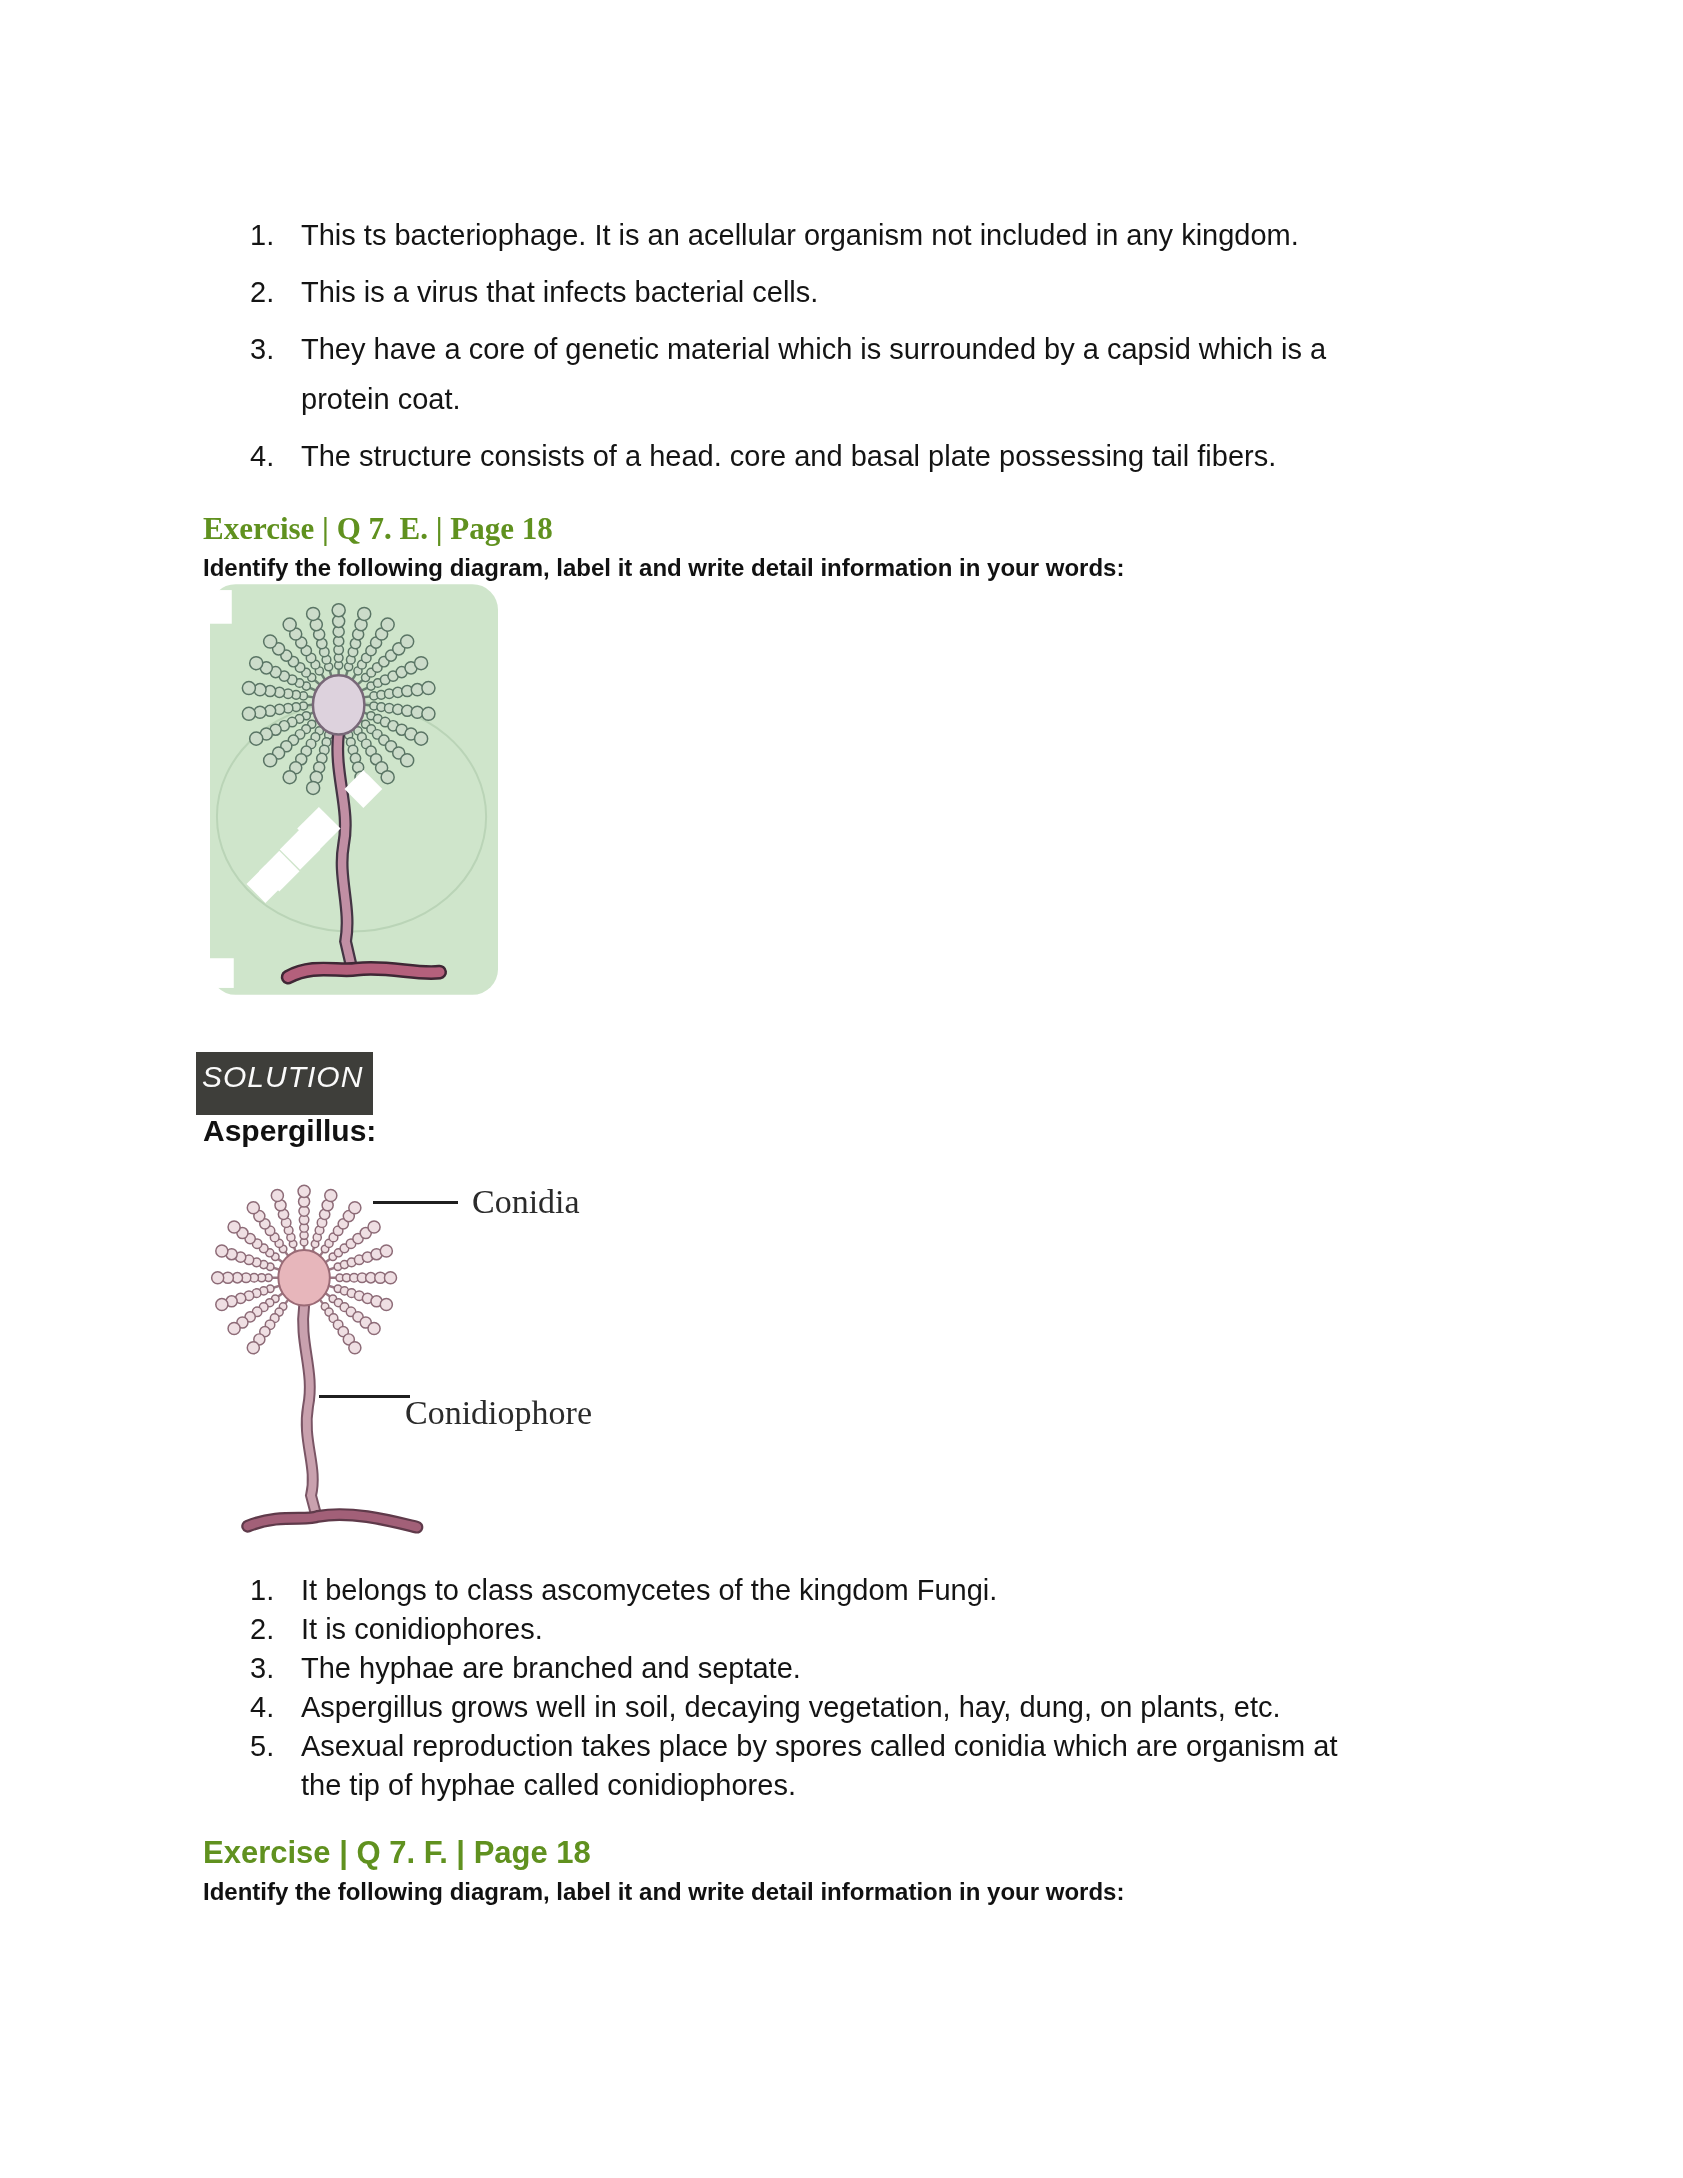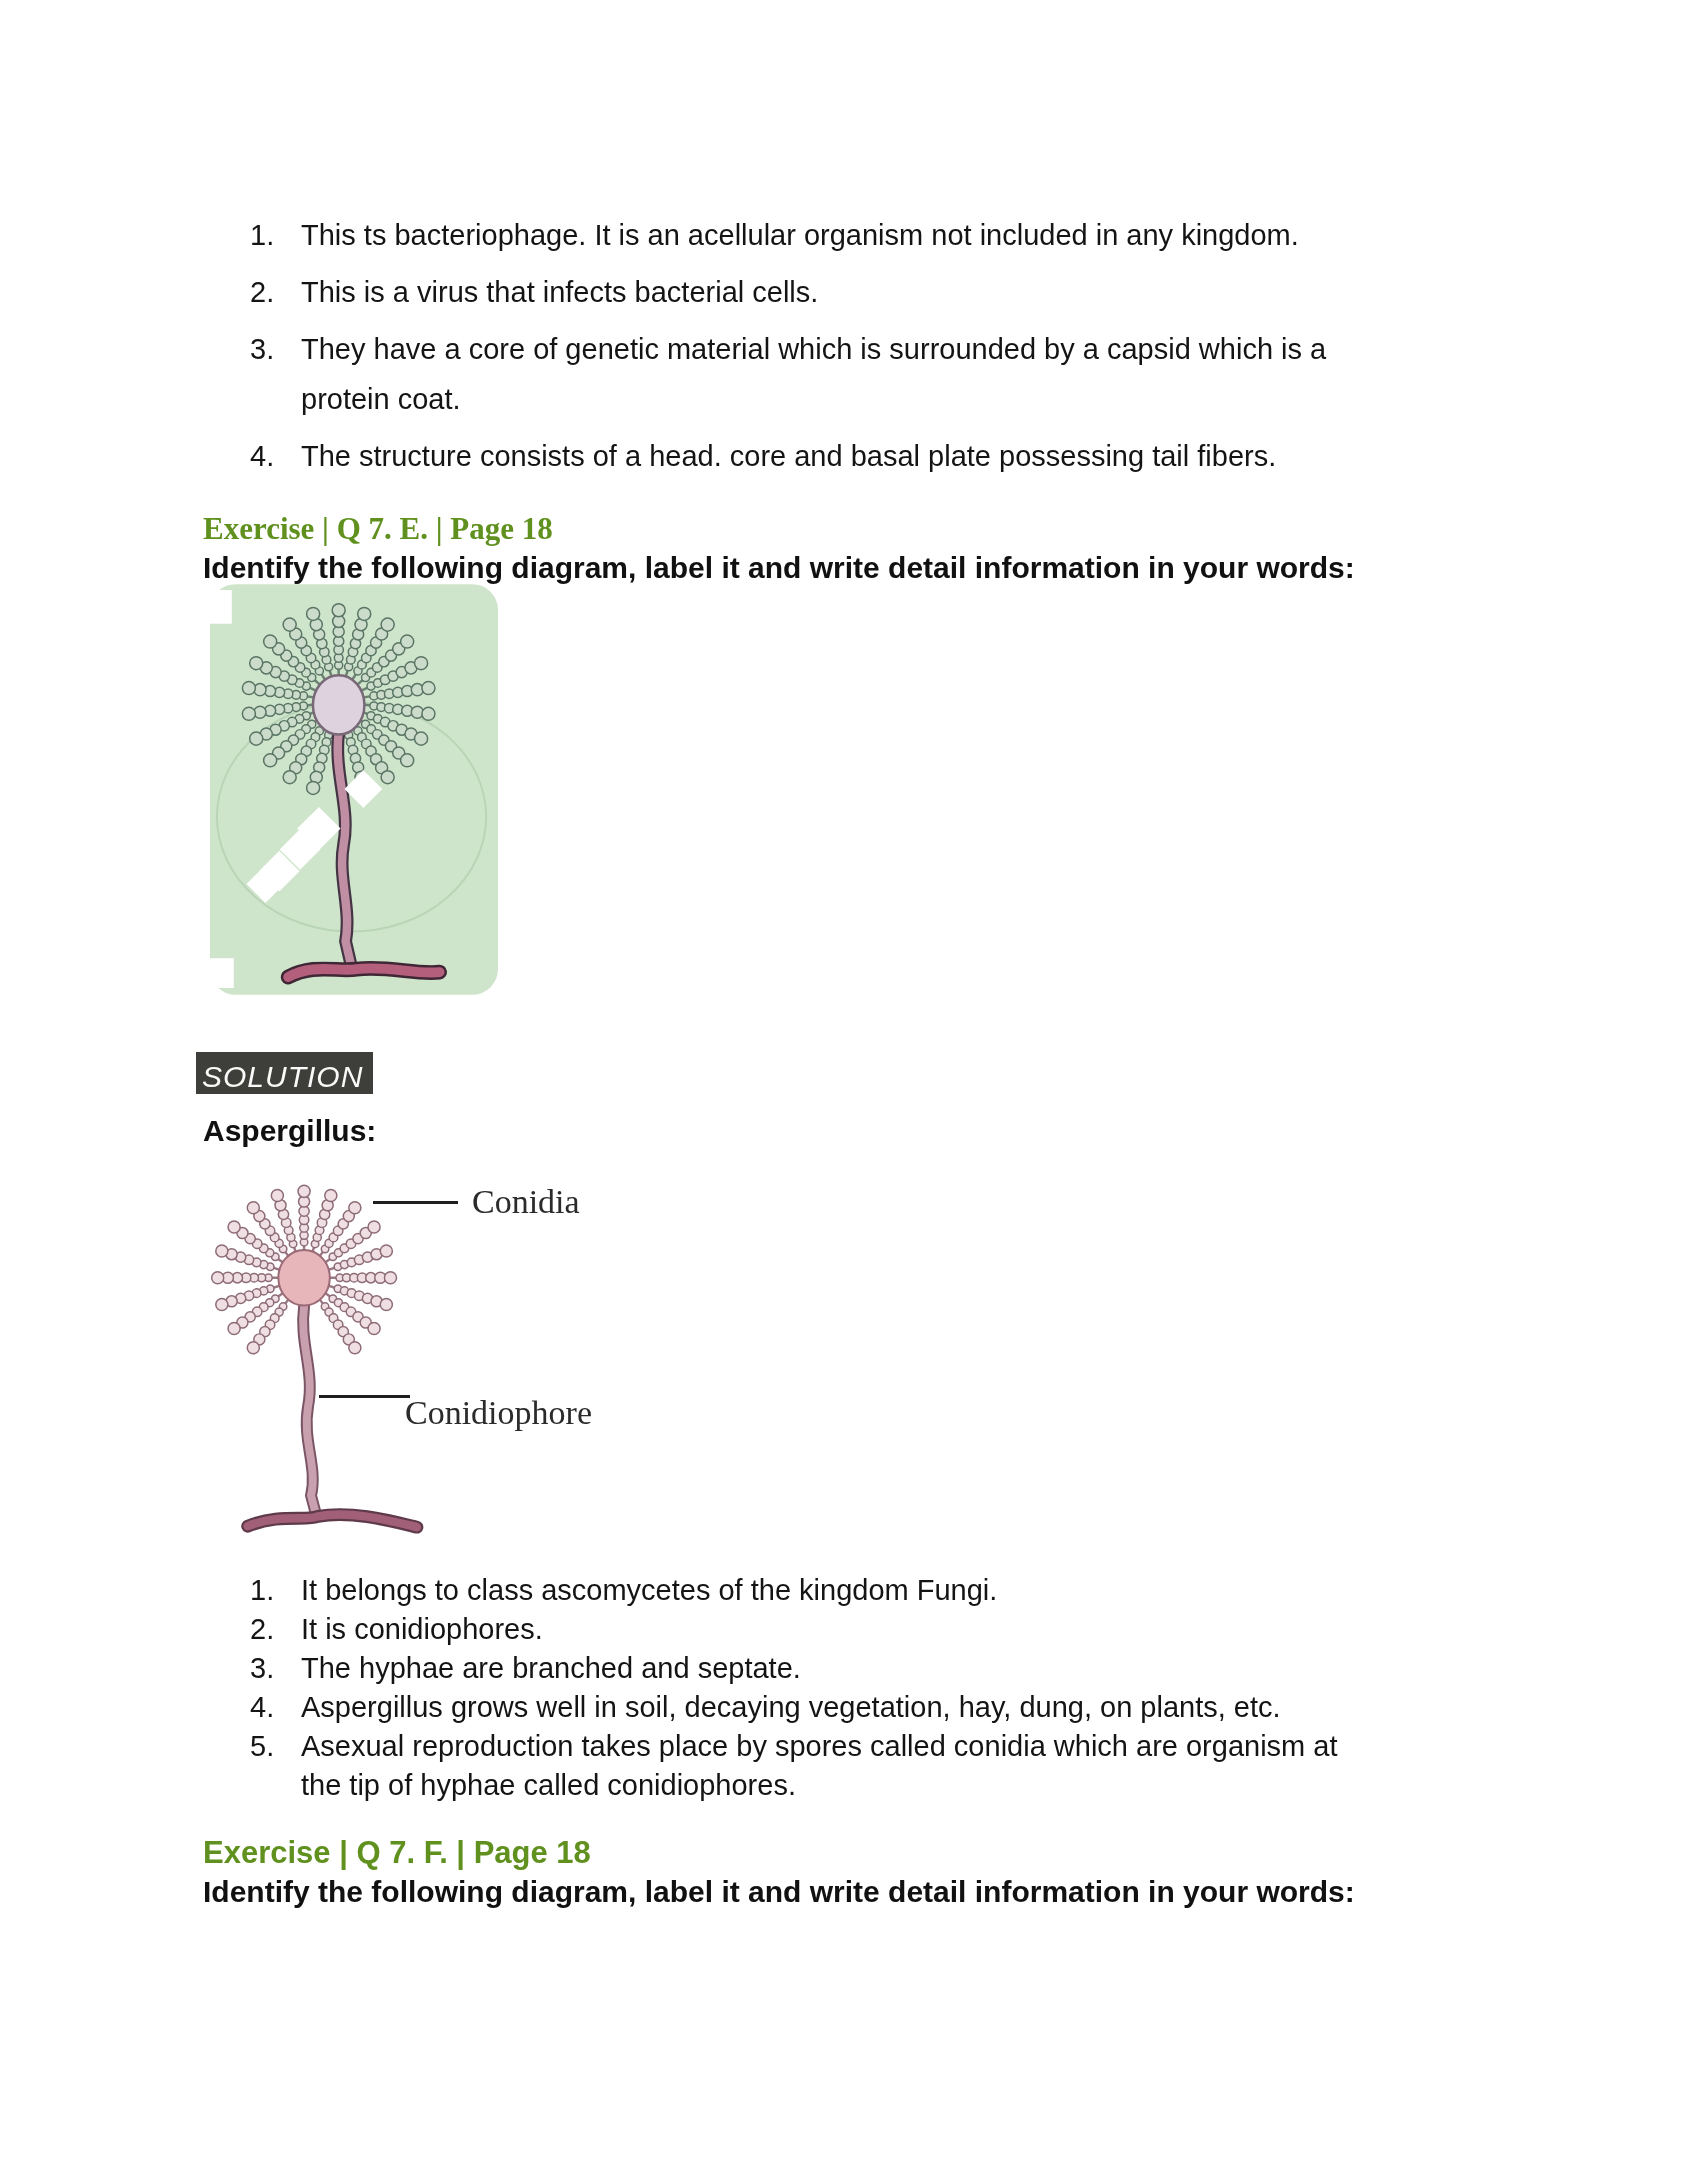--- a/index.html
+++ b/index.html
@@ -21,25 +21,25 @@
   .list-tight .li{font-size:29px;line-height:39px;margin-bottom:0;}
   
   .ex-heading{
     position:absolute;left:203px;
     font-size:31px;font-weight:bold;
     color:#60911f;line-height:36px;
     text-decoration:none;cursor:pointer;
   }
   .prompt{
     position:absolute;left:203px;
-    font-size:30px;font-weight:bold;color:#111;line-height:36px;
+    font-size:24px;font-weight:bold;color:#111;line-height:36px;
   }
   .solution-badge{
     position:absolute;left:196px;top:1052px;
-    width:177px;height:42px;
+    width:177px;height:63px;
     background:#3e3e3a;color:#fafafa;
     font-size:30px;font-style:italic;font-weight:400;
     line-height:49px;padding-left:6px;box-sizing:border-box;
     letter-spacing:1px;
   }
   .organism-title{
     position:absolute;left:203px;top:1114px;
     font-size:30px;font-weight:bold;color:#111;
   }
   .fig-label{

